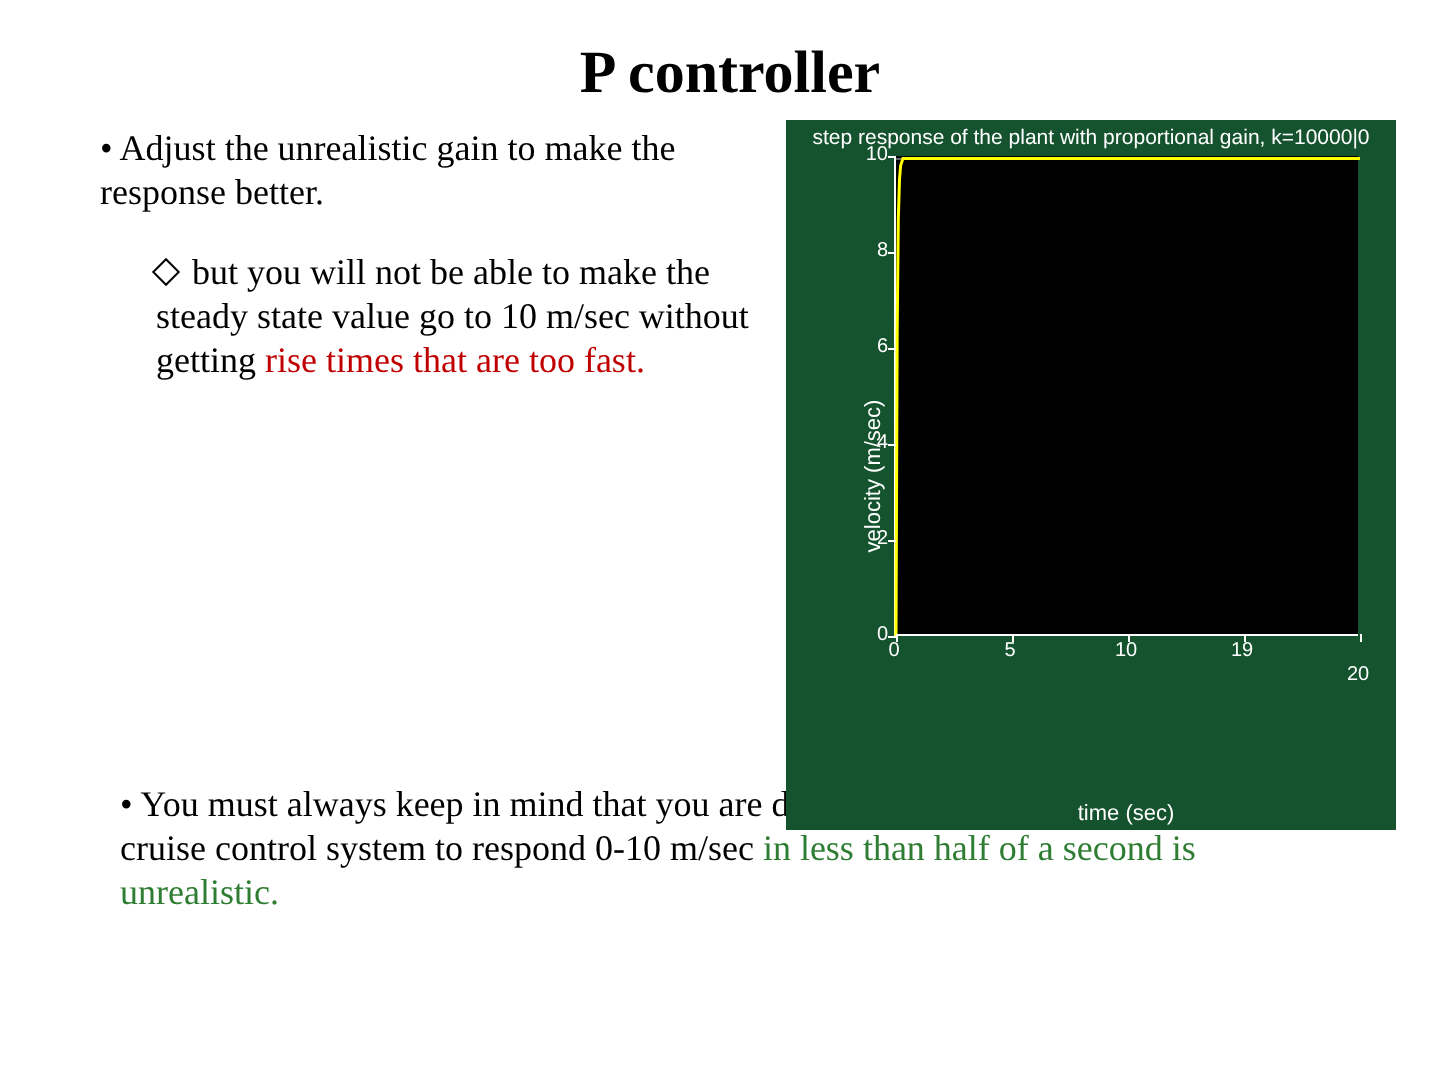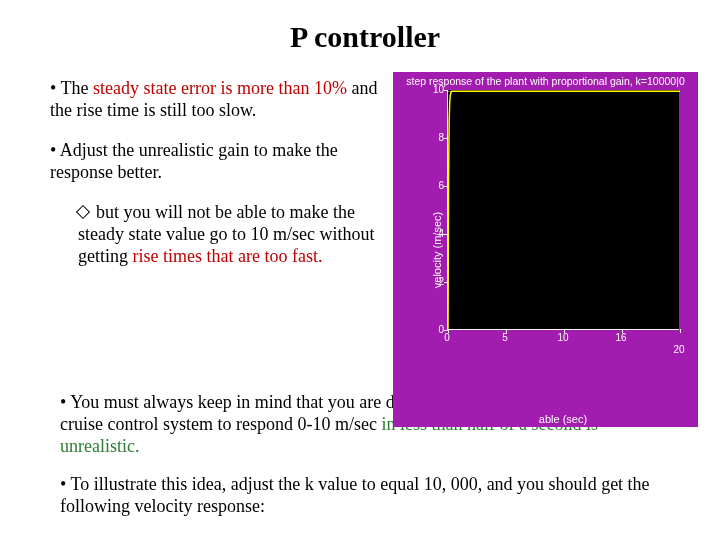--- a/index.html
+++ b/index.html
@@ -13,21 +13,21 @@
   .slide {
     width: 720px;
     height: 540px;
     position: relative;
     padding: 20px 40px 20px 50px;
   }
   .title {
     text-align: center;
     font-size: 30px;
     font-weight: bold;
-    margin: 0 0 24px 0;
+    margin: 0 0 10px 0;
   }
   .left-col {
     width: 340px;
   }
   .bullet {
     font-size: 18px;
     line-height: 1.22;
     margin-bottom: 18px;
   }
   .bullet .lead { display: inline; }
@@ -52,25 +52,25 @@
     position: absolute;
     top: 392px;
     left: 60px;
     width: 608px;
   }
   .full-bullets .bullet { margin-bottom: 16px; }
 
   
   .chart-wrap {
     position: absolute;
-    top: 72px;
+    top: 60px;
     right: 22px;
     width: 305px;
     height: 355px;
-    background: #a21caf;
+    background: #14532d;
   }
   .chart-title {
     color: #fff;
     font-family: Arial, Helvetica, sans-serif;
     font-size: 10.5px;
     text-align: center;
     padding: 3px 2px 0 2px;
     white-space: nowrap;
   }
   .plot-area {
@@ -137,40 +137,36 @@
   }
 </style>
 </head>
 <body>
 
 <div class="slide">
 
   <div class="title">P controller</div>
 
   <div class="left-col">
-    <div class="bullet">
-      <span class="lead">• The </span><span class="red">steady state error is more than 10% </span><span>and the rise time is still too slow.</span>
-    </div>
     <div class="bullet">• Adjust the unrealistic gain to make the response better.</div>
     <div class="sub-bullet">
       <span class="diamond"></span><span>but you will not be able to make the steady state value go to 10 m/sec without getting </span><span class="red">rise times that are too fast.</span>
     </div>
   </div>
 
   <div class="full-bullets">
     <div class="bullet">
       <span>• You must always keep in mind that you are designing a real system, and for a cruise control system to respond 0-10 m/sec </span><span class="green">in less than half of a second is unrealistic.</span>
     </div>
-    <div class="bullet">• To illustrate this idea, adjust the k value to equal 10, 000, and you should get the following velocity response:</div>
   </div>
 
   <div class="chart-wrap">
     <div class="chart-title">step response of the plant with proportional gain, k=10000|0</div>
     <div class="ylabel">velocity (m/sec)</div>
-    <div class="xlabel">able (sec)</div>
+    <div class="xlabel">time (sec)</div>
     <div class="plot-area">
 
       <div class="dashed-h" style="top: 1.2px;"></div>
       <svg class="curve" viewBox="0 0 232 240" preserveAspectRatio="none">
         <polyline id="curve-poly" fill="none" stroke="#ffff00" stroke-width="1.5" points="0.00,240.00 0.58,88.80 1.16,31.20 1.74,12.00 2.32,4.80 3.48,1.20 5.80,1.20 11.60,1.20 23.20,1.20 58.00,1.20 116.00,1.20 174.00,1.20 232.00,1.20"></polyline>
       </svg>
     <div class="tickmark-y" style="top: 240px;"></div>
         <div class="tickmark-y" style="top: 192px;"></div>
         <div class="tickmark-y" style="top: 144px;"></div>
         <div class="tickmark-y" style="top: 96px;"></div>
@@ -184,17 +180,17 @@
       </div>
   <div class="ytick" style="top: 252px;">0</div>
       <div class="ytick" style="top: 204px;">2</div>
       <div class="ytick" style="top: 156px;">4</div>
       <div class="ytick" style="top: 108px;">6</div>
       <div class="ytick" style="top: 60px;">8</div>
       <div class="ytick" style="top: 12px;">10</div>
       <div class="xtick" style="left: 42px;">0</div>
       <div class="xtick" style="left: 100px;">5</div>
       <div class="xtick" style="left: 158px;">10</div>
-      <div class="xtick" style="left: 216px;">16</div>
+      <div class="xtick" style="left: 216px;">19</div>
       <div class="xtick" style="left: 274px; margin-top: 12px;">20</div>
     </div>
 
 </div>
 
 </body></html>

